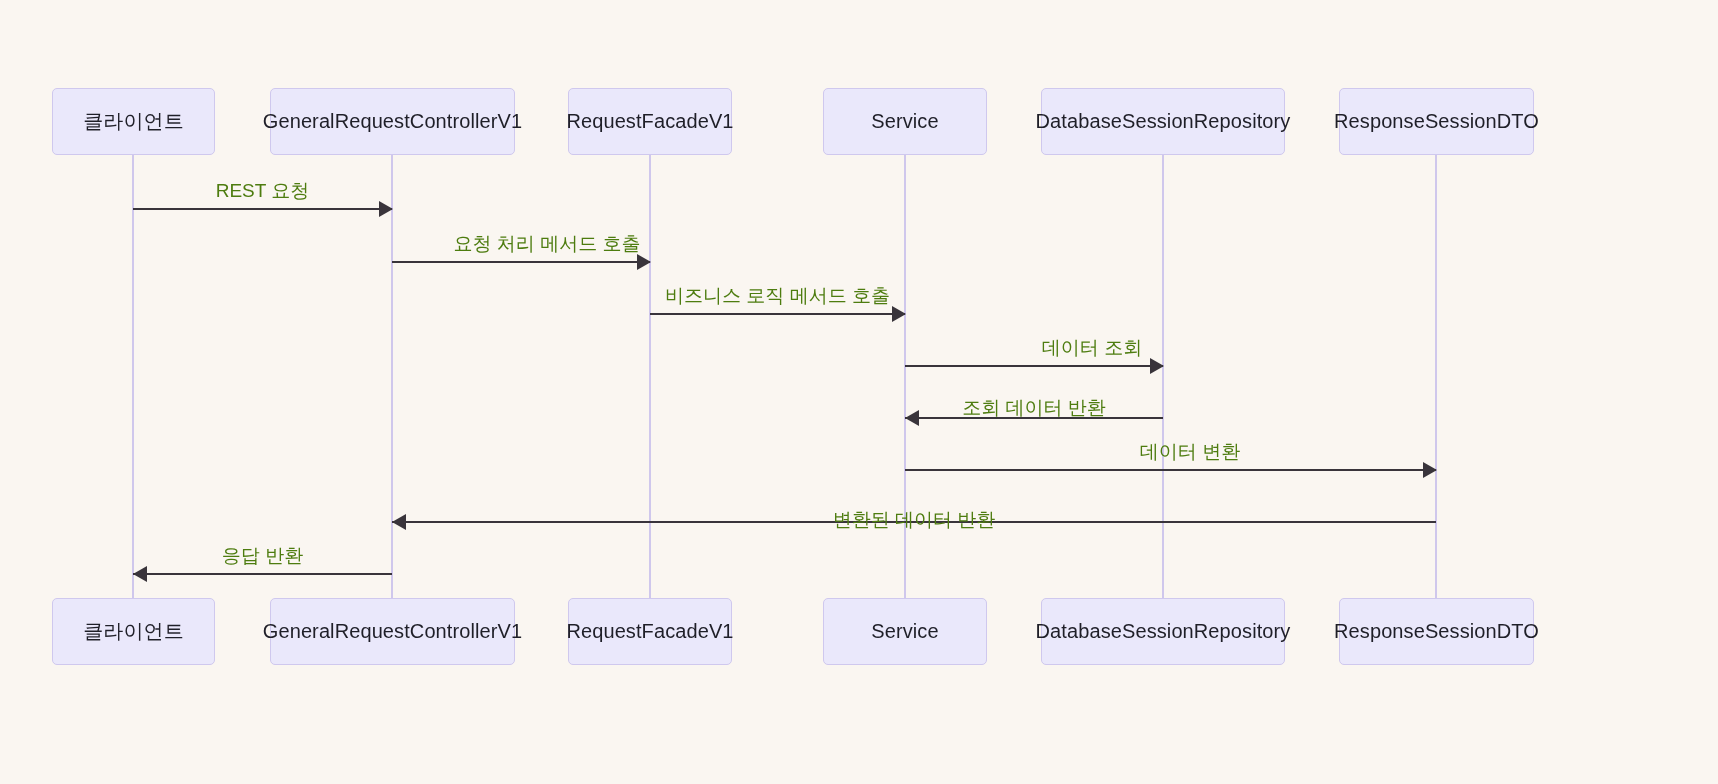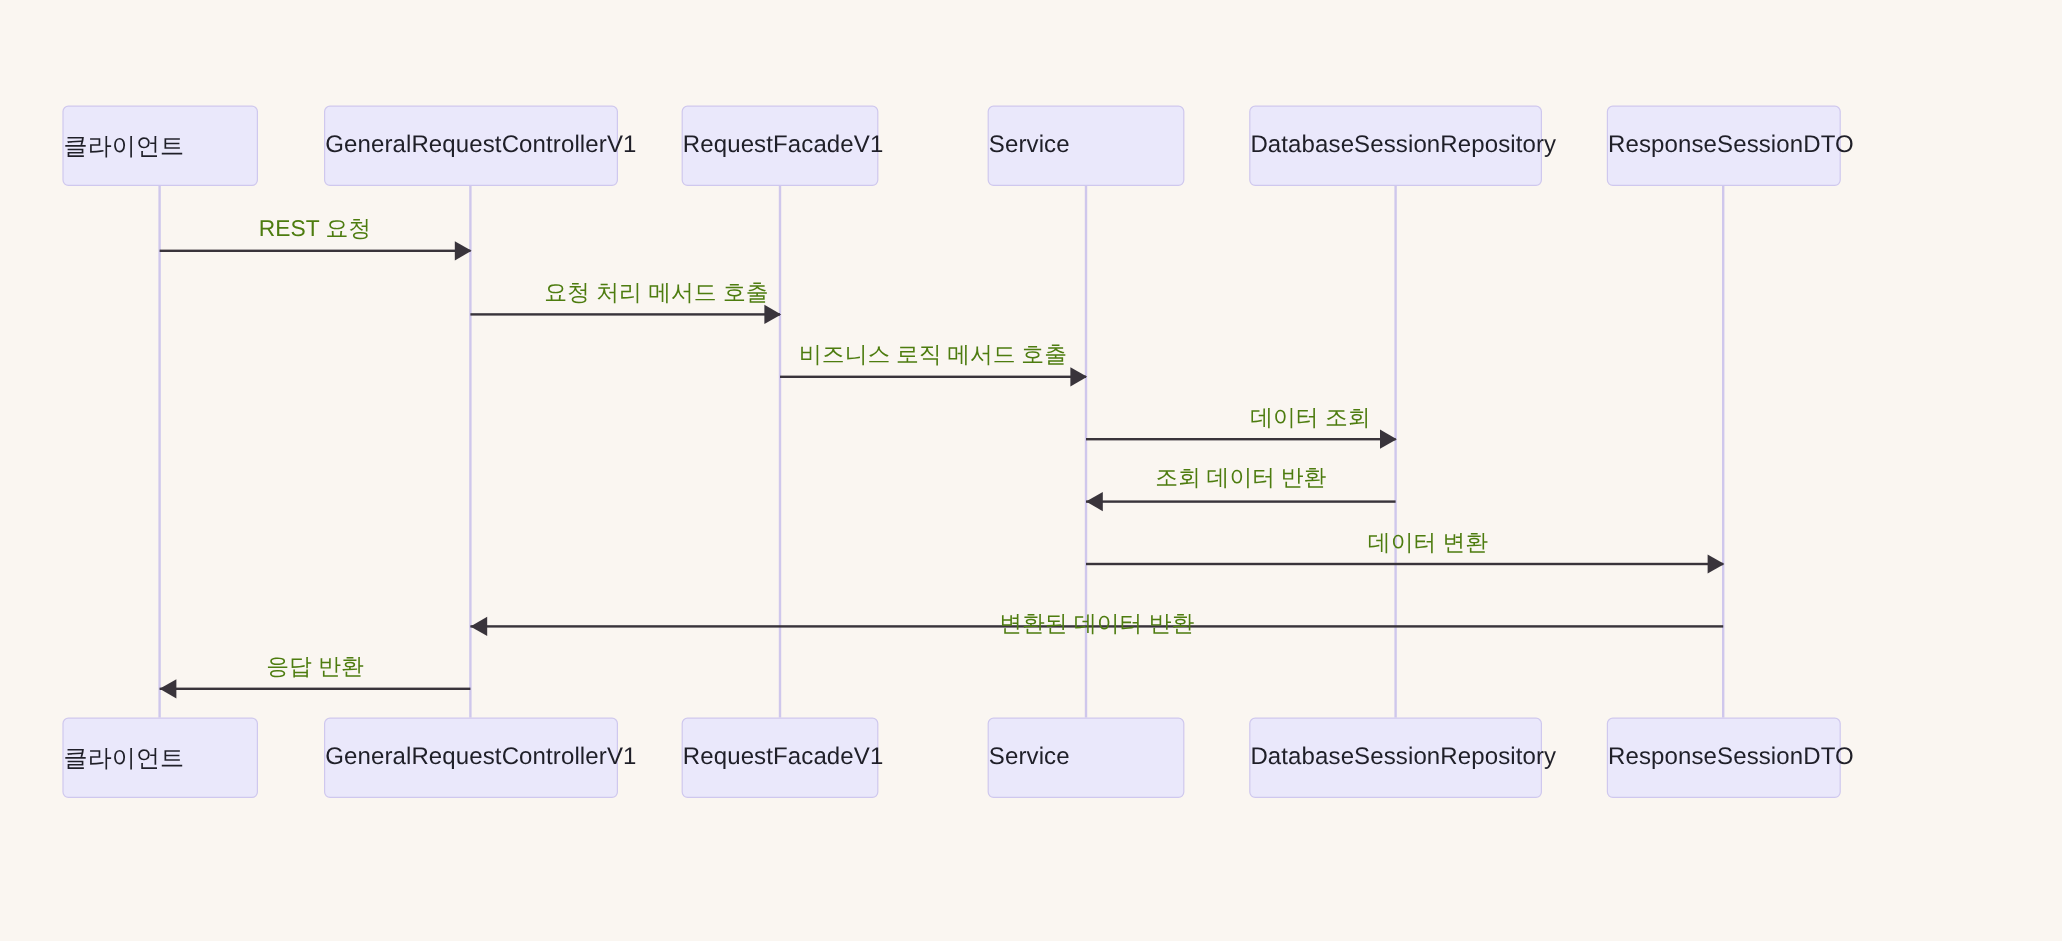--- a/index.html
+++ b/index.html
@@ -16,21 +16,21 @@
     overflow: hidden;
   }
   .participant-box {
     position: absolute;
     box-sizing: border-box;
     background: #EAE8FB;
     border: 1px solid #CFC8EE;
     border-radius: 5px;
     display: flex;
     align-items: center;
-    justify-content: flex-start;
+    justify-content: center;
     color: #1f1f28;
     font-size: 20px;
     letter-spacing: 0.1px;
     white-space: nowrap;
   }
   .lifeline {
     position: absolute;
     width: 2px;
     background: #CFC7EC;
   }
@@ -113,31 +113,31 @@
       <div class="msg-label" style="left: 262.5px; top: 178px;">REST 요청</div>
     </div>
     <div>
       <div class="msg-line" style="left: 392px; top: 261px; width: 258px; background: rgb(57, 52, 59);"></div>
       <div class="arrow-head right" style="top: 254px; left: 637px; border-left-color: rgb(57, 52, 59);"></div>
       <div class="msg-label" style="left: 547px; top: 231px;">요청 처리 메서드 호출</div>
     </div>
     <div>
       <div class="msg-line" style="left: 650px; top: 313px; width: 255px; background: rgb(57, 52, 59);"></div>
       <div class="arrow-head right" style="top: 306px; left: 892px; border-left-color: rgb(57, 52, 59);"></div>
-      <div class="msg-label" style="left: 777.5px; top: 283px; font-family: Liberation Serif, serif;">비즈니스 로직 메서드 호출</div>
+      <div class="msg-label" style="left: 777.5px; top: 283px;">비즈니스 로직 메서드 호출</div>
     </div>
     <div>
       <div class="msg-line" style="left: 905px; top: 365px; width: 258px; background: rgb(57, 52, 59);"></div>
       <div class="arrow-head right" style="top: 358px; left: 1150px; border-left-color: rgb(57, 52, 59);"></div>
       <div class="msg-label" style="left: 1092px; top: 335px;">데이터 조회</div>
     </div>
     <div>
       <div class="msg-line" style="left: 905px; top: 417px; width: 258px; background: rgb(57, 52, 59);"></div>
       <div class="arrow-head left" style="top: 410px; left: 905px; border-right-color: rgb(57, 52, 59);"></div>
-      <div class="msg-label" style="left: 1034px; top: 385px; font-family: Liberation Serif, serif;">조회 데이터 반환</div>
+      <div class="msg-label" style="left: 1034px; top: 395px;">조회 데이터 반환</div>
     </div>
     <div>
       <div class="msg-line" style="left: 905px; top: 469px; width: 531px; background: rgb(57, 52, 59);"></div>
       <div class="arrow-head right" style="top: 462px; left: 1423px; border-left-color: rgb(57, 52, 59);"></div>
       <div class="msg-label" style="left: 1190px; top: 439px;">데이터 변환</div>
     </div>
     <div>
       <div class="msg-line" style="left: 392px; top: 521px; width: 1044px; background: rgb(57, 52, 59);"></div>
       <div class="arrow-head left" style="top: 514px; left: 392px; border-right-color: rgb(57, 52, 59);"></div>
       <div class="msg-label" style="left: 914px; top: 491px; margin-top: 16px;">변환된 데이터 반환</div>

